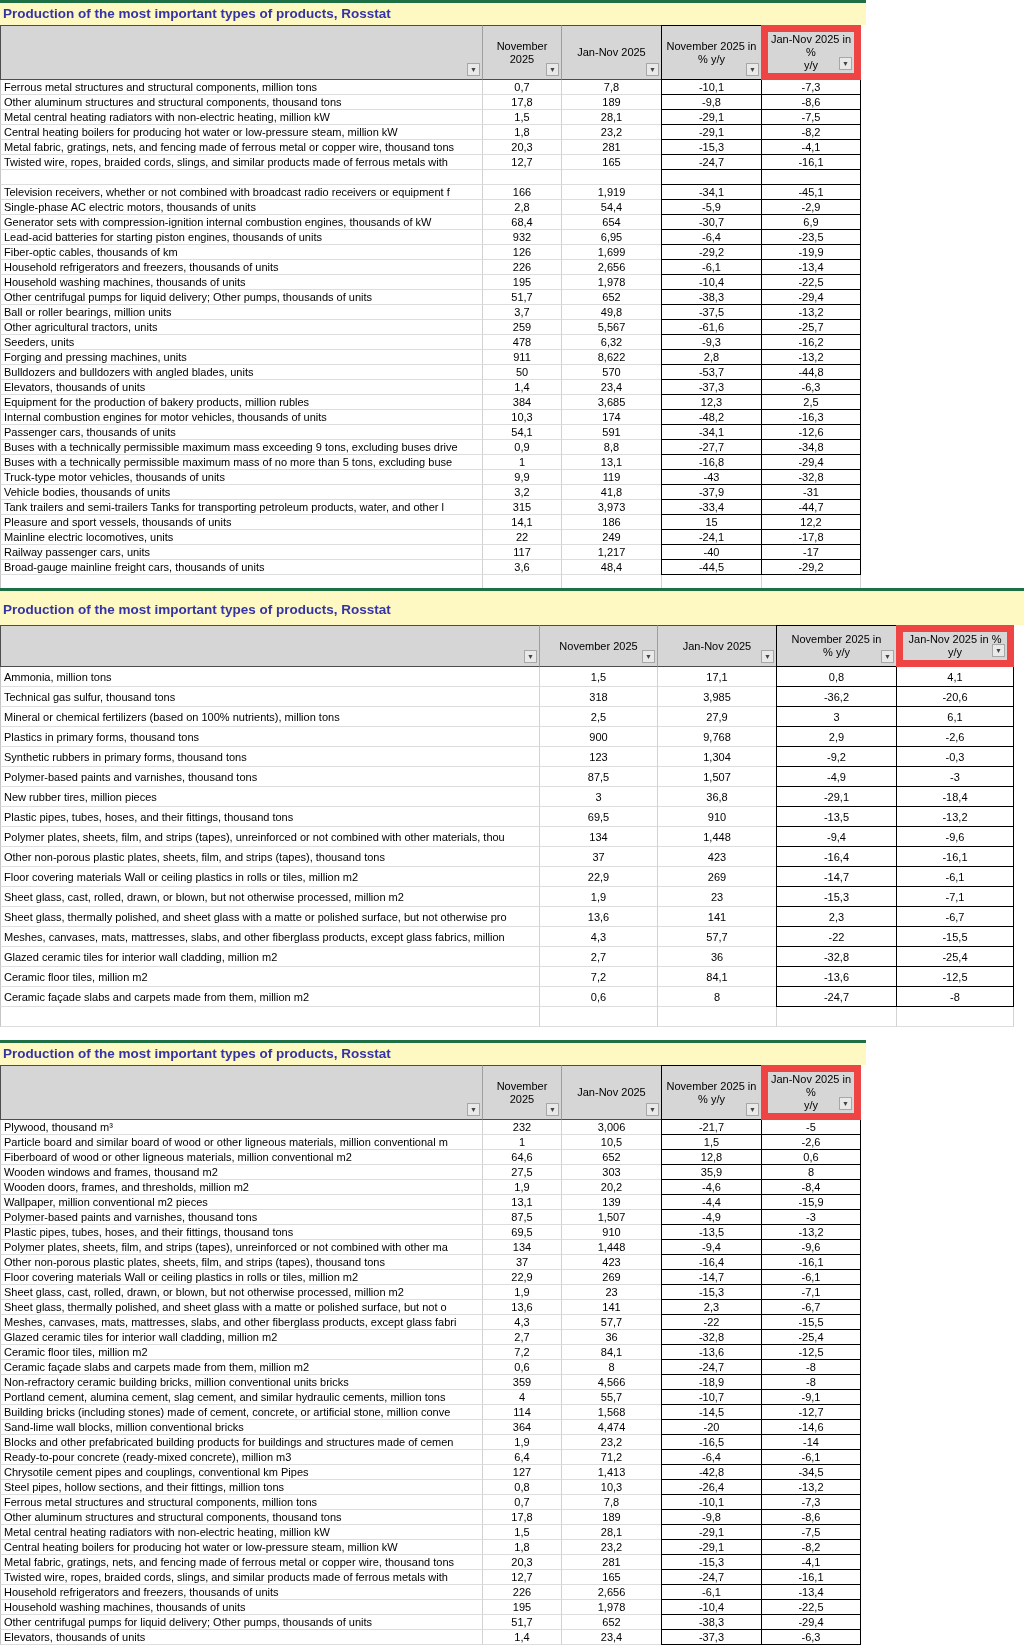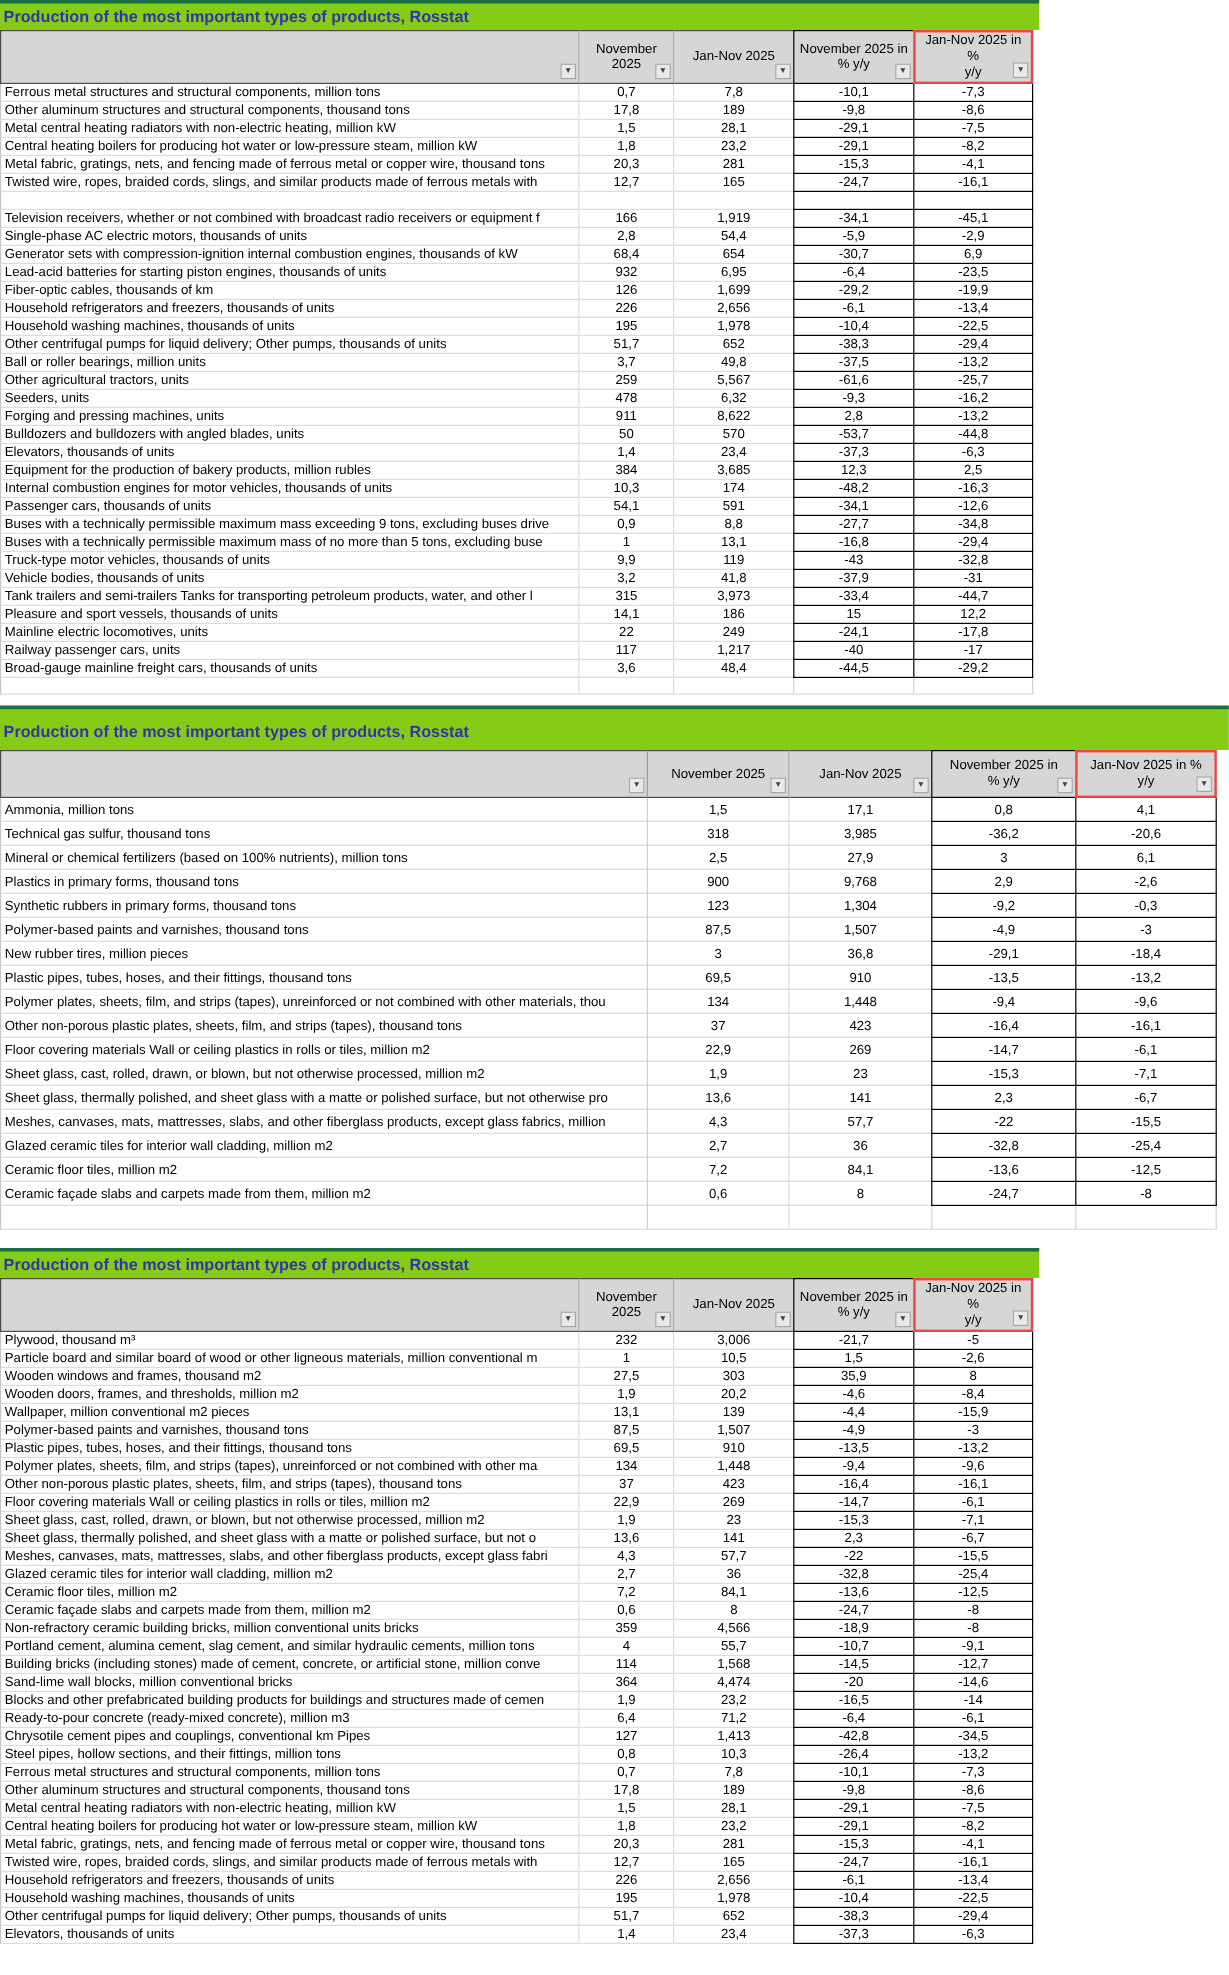--- a/index.html
+++ b/index.html
@@ -5,21 +5,21 @@
   html,body{margin:0;padding:0;}
   body{
     width:1024px;height:1646px;position:relative;background:#fff;
     font-family:"Liberation Sans",sans-serif;color:#000;overflow:hidden;
   }
   .block{position:absolute;left:0;}
   #block1{top:0;}
   #block2{top:588px;}
   #block3{top:1040px;}
 
-  .title-strip{box-sizing:border-box;border-top:3px solid #1E7044;background:#84cc16;}
+  .title-strip{box-sizing:border-box;border-top:3px solid #1E7044;background:#fef9c3;}
   #block1 .title-strip,#block3 .title-strip{width:866px;height:25px;}
   #block2 .title-strip{width:1024px;height:37px;}
   .title{color:#3434A6;font-weight:bold;font-size:13.5px;padding:3px 0 0 3px;white-space:nowrap;}
   #block2 .title{padding-top:11px;}
 
   table{border-collapse:separate;border-spacing:0;table-layout:fixed;}
   #block1 table,#block3 table{width:861px;}
   #block2 table{width:1014px;}
 
   th{
@@ -27,21 +27,21 @@
     text-align:center;vertical-align:middle;position:relative;line-height:13px;
     padding:1px 2px;overflow:hidden;
     border-top:1px solid #4D4D4D;border-bottom:1px solid #4D4D4D;
   }
   #block1 th,#block3 th{height:32px;}
   #block2 th{height:40px;}
   th.h-label{border-left:1px solid #4D4D4D;border-right:1px solid #9E9E9E;}
   th.h-a{border-right:1px solid #9E9E9E;}
   th.h-b{border-right:none;}
   th.h-box-first{border:1px solid #000;border-right:none;margin-left:40px;}
-  th.h-box-last{border:2px solid #ef4444;margin-left:32px;}
+  th.h-box-last{border:7px solid #ef4444;margin-left:32px;}
   .hl{display:block;}
 
   td{
     box-sizing:border-box;font-size:11px;line-height:12px;vertical-align:middle;
     overflow:hidden;white-space:nowrap;background:#fff;
   }
   #block1 td{height:14.7px;}
   #block2 td{height:20px;}
   #block3 td{height:15px;}
   td.label{text-align:left;padding-left:3px;border-left:1px solid #C6C6C6;border-right:1px solid #D2D2D2;border-bottom:1px solid #DDDDDD;}
@@ -539,20 +539,27 @@
           <td class="box-last">-5</td>
         </tr>
         <tr>
           <td class="label">Particle board and similar board of wood or other ligneous materials, million conventional m</td>
           <td class="val-a">1</td>
           <td class="val-b">10,5</td>
           <td class="box-first">1,5</td>
           <td class="box-last">-2,6</td>
         </tr>
         <tr>
+          <td class="label">Fiberboard of wood or other ligneous materials, million conventional m2</td>
+          <td class="val-a">64,6</td>
+          <td class="val-b">652</td>
+          <td class="box-first">12,8</td>
+          <td class="box-last">0,6</td>
+        </tr>
+        <tr>
           <td class="label">Wooden windows and frames, thousand m2</td>
           <td class="val-a">27,5</td>
           <td class="val-b">303</td>
           <td class="box-first">35,9</td>
           <td class="box-last">8</td>
         </tr>
         <tr>
           <td class="label">Wooden doors, frames, and thresholds, million m2</td>
           <td class="val-a">1,9</td>
           <td class="val-b">20,2</td>

